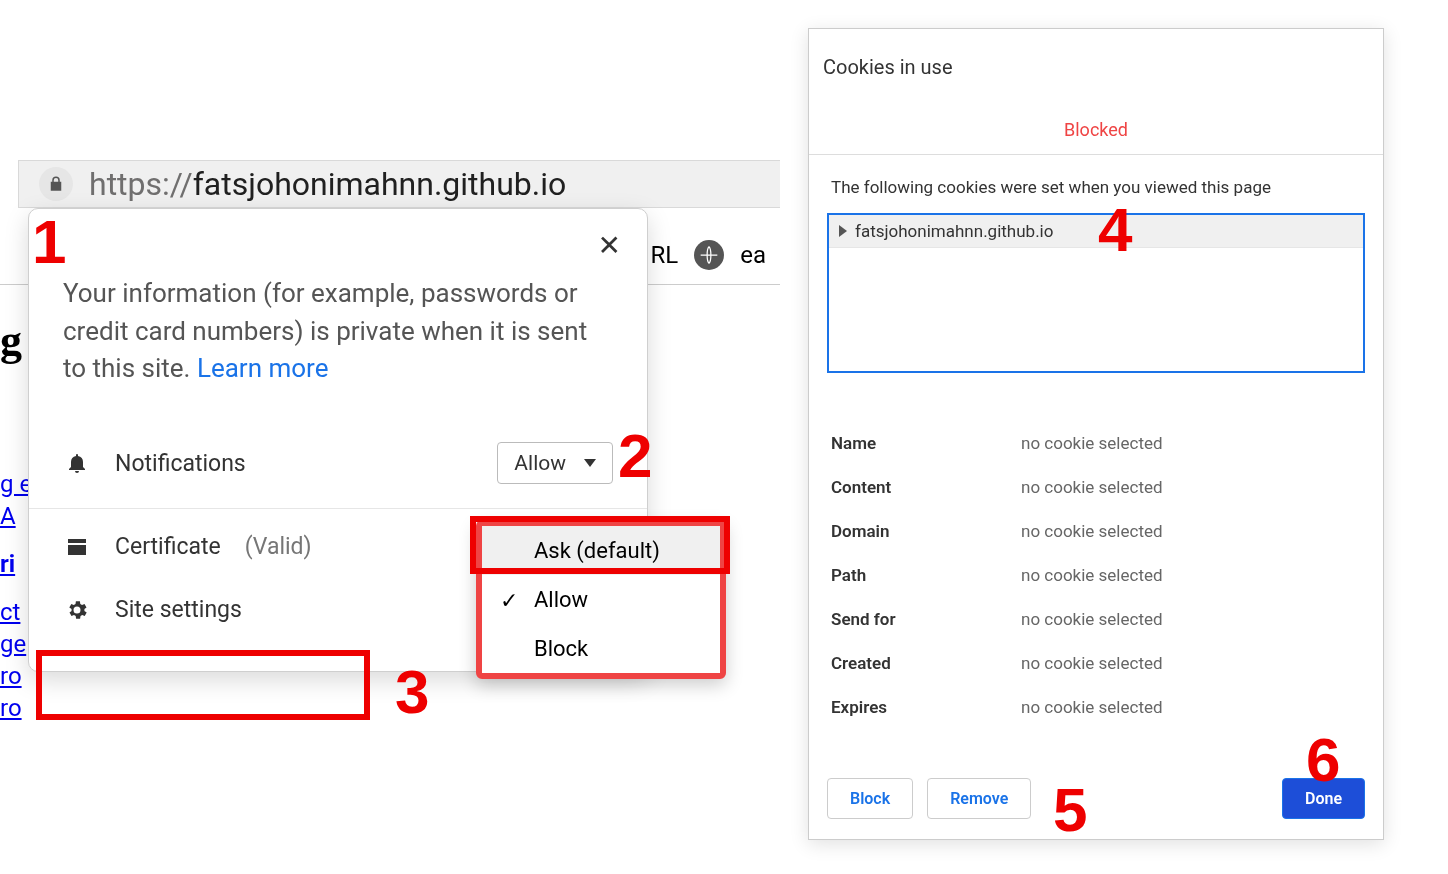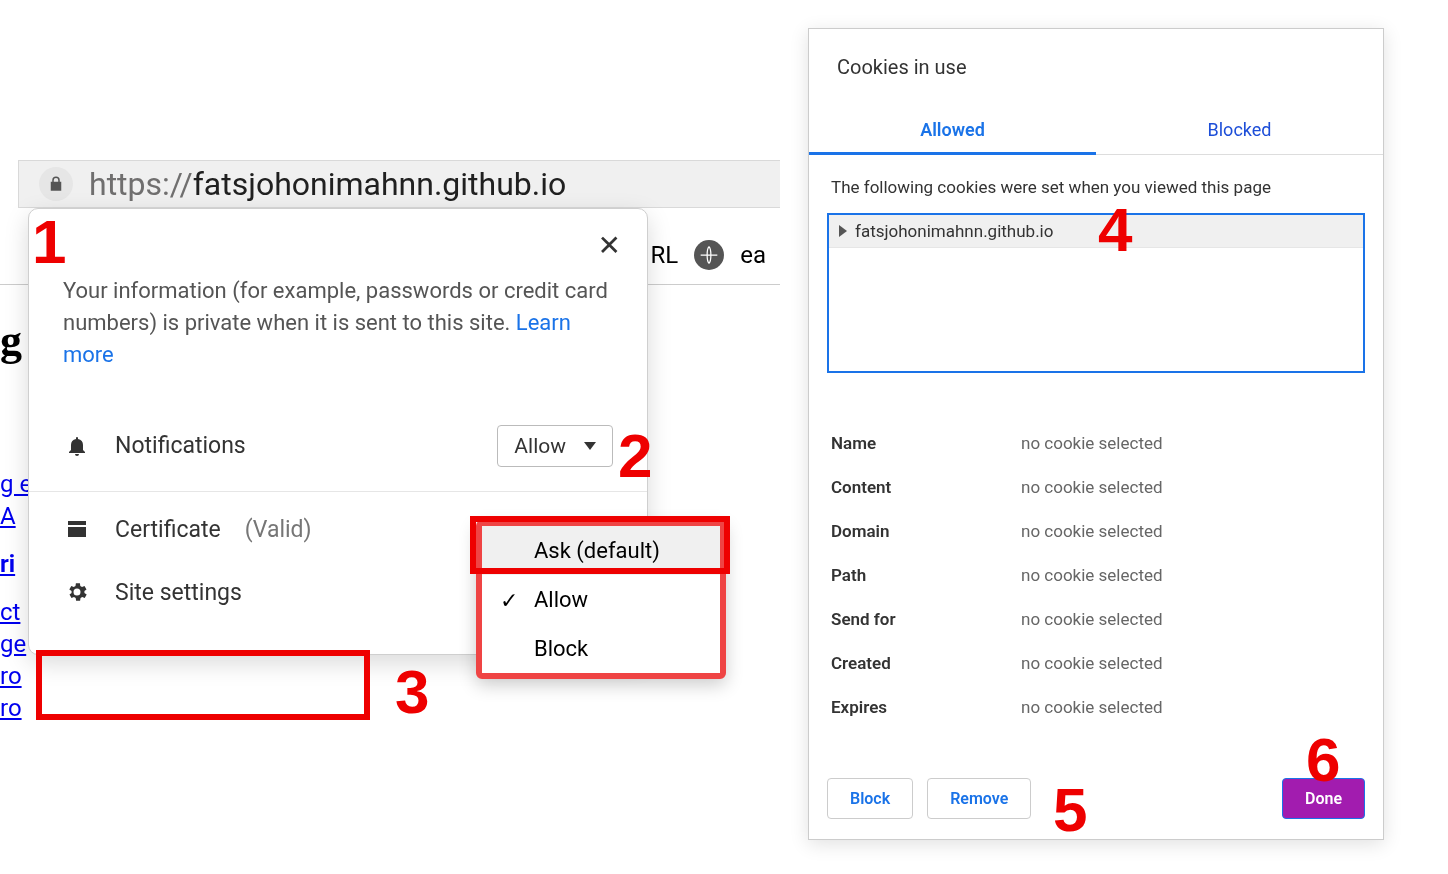--- a/index.html
+++ b/index.html
@@ -15,21 +15,21 @@
   .bg-frag .row { position:absolute; left:0; width:780px; height:57px; display:flex; align-items:center; }
   .bg-frag .row.top { top:15px; height:60px; border-bottom:1px solid #ccc; justify-content:flex-end; padding-right:14px; gap:16px; font-size:24px; }
   .bg-frag .globe { width:30px; height:30px; border-radius:50%; background:#555; display:flex; align-items:center; justify-content:center; color:#fff;}
   .bg-frag .frag-letter { position:absolute; left:0; font-family: Georgia, serif; font-size:44px; font-weight:bold; }
   .bg-frag .link-fragment { position:absolute; left:0; color:#0000ee; text-decoration:underline; font-size:24px; }
 
   .popover { position: absolute; left: 28px; top: 208px; width: 620px; background:#fff; border:1px solid #cfcfcf; border-radius:10px; box-shadow: 0 8px 24px rgba(0,0,0,.15); padding: 36px 0 30px 0; }
   .popover .close { position:absolute; top:20px; right:26px; font-size:28px; color:#333; cursor:pointer; }
   .popover .head { padding: 8px 34px 0 34px; }
   .popover .secure { color:#0b8c34; font-size:26px; }
-  .popover .desc { color:#555; font-size:22px; margin-top:22px; line-height:1.45; }
+  .popover .desc { color:#555; font-size:26px; margin-top:22px; line-height:1.45; }
   .popover .desc a { color:#1a73e8; text-decoration:none; }
 
   .popover .section { display:flex; align-items:center; gap:24px; padding: 18px 34px; font-size:23px; color:#333; }
   .popover .section .icon { width:28px; display:flex; align-items:center; justify-content:center; }
   .popover hr { border:none; border-top:1px solid #e6e6e6; margin: 6px 0; }
   .popover .section .muted { color:#767676; }
 
   .allow-btn { margin-left:auto; border:1px solid #bbb; background:#fff; border-radius:4px; height:42px; padding: 0 16px; display:flex; align-items:center; gap:18px; font-size:21px; cursor:pointer;}
   .allow-btn .caret { width:0;height:0;border-left:6px solid transparent;border-right:6px solid transparent;border-top:8px solid #333;}
 
@@ -37,39 +37,39 @@
   .dropdown .opt { padding: 12px 22px 12px 52px; font-size:22px; position:relative; cursor:pointer;}
   .dropdown .opt.sel { background:#f0f0f0; }
   .dropdown .opt .chk { position:absolute; left:18px; top:50%; transform:translateY(-50%); font-size:22px;}
 
   
   .anno-num { position:absolute; color:#e00; font-weight:800; font-size:62px; z-index:50; font-family: Arial, sans-serif;}
   .anno-box { position:absolute; border:6px solid #e00; z-index:40;}
 
   
   .cookies-dlg { position:absolute; left:808px; top:28px; width:576px; height:812px; background:#fff; border:1px solid #ccc; box-shadow:0 4px 18px rgba(0,0,0,.12); }
-  .cookies-dlg .title { font-size:20px; color:#333; padding:26px 26px 30px 28px; }
+  .cookies-dlg .title { font-size:20px; color:#333; padding:26px 26px 30px 14px; }
   .cookies-dlg .tabs { display:flex; border-bottom:1px solid #ddd; }
-  .cookies-dlg .tab { flex:1; text-align:center; font-size:18px; padding:10px 0 14px 0; color:#1d4ed8; cursor:pointer; position:relative;}
+  .cookies-dlg .tab { flex:1; text-align:center; font-size:18px; padding:10px 0 14px 0; color:#ef4444; cursor:pointer; position:relative;}
   .cookies-dlg .tab.active { color:#1a73e8; font-weight:600;}
   .cookies-dlg .tab.active::after { content:""; position:absolute; left:0; right:0; bottom:-1px; height:3px; background:#1a73e8;}
   .cookies-dlg .body { padding: 22px 18px; }
   .cookies-dlg .hint { font-size:17px; color:#333; margin-bottom:16px; padding:0 4px;}
   .cookie-tree { width:100%; height:160px; border:2px solid #1a73e8; background:#fff;}
   .cookie-tree .row { display:flex; align-items:center; gap:8px; padding:6px 10px; background:#f0f0f0; font-size:17px; color:#333; border-bottom:1px solid #e6e6e6; cursor:pointer;}
   .cookie-tree .tri { width:0;height:0;border-top:6px solid transparent;border-bottom:6px solid transparent;border-left:8px solid #555;}
 
   .details { margin-top:48px; padding:0 4px;}
   .details .drow { display:flex; font-size:17px; padding:12px 0; }
   .details .drow .k { width:190px; color:#333; font-weight:600;}
   .details .drow .v { color:#666; }
 
   .cookies-dlg .footer { position:absolute; left:0; right:0; bottom:0; padding:20px 18px; display:flex; gap:14px; align-items:center;}
   .btn { border:1px solid #ccc; background:#fff; color:#1a73e8; font-weight:600; font-size:16px; padding:10px 22px; border-radius:4px; cursor:pointer;}
-  .btn.primary { background:#a21caf; color:#fff; border-color:#1a73e8; margin-left:auto;}
+  .btn.primary { background:#1d4ed8; color:#fff; border-color:#1a73e8; margin-left:auto;}
 
 </style>
 </head>
 <body>
 
 <div class="addrbar">
   <span class="lock">
     <svg viewBox="0 0 24 24" fill="#555">
         <path d="M17 9V7a5 5 0 0 0-10 0v2H5v12h14V9h-2zm-8-2a3 3 0 1 1 6 0v2H9V7z"></path>
       </svg>
@@ -151,21 +151,20 @@
 
 <span class="anno-num" style="left:32px;  top:206px;">1</span>
 <span class="anno-num" style="left:618px; top:420px;">2</span>
 <div class="anno-box" style="left:470px; top:516px; width:260px; height:58px;"></div>
 <span class="anno-num" style="left:395px; top:656px;">3</span>
 <div class="anno-box" style="left:36px;  top:650px; width:334px; height:70px;"></div>
 
 <div class="cookies-dlg">
   <div class="title">Cookies in use</div>
   <div class="tabs">
-    <div class="tab active">Allowed</div>
     <div class="tab">Blocked</div>
   </div>
   <div class="body">
     <div class="hint">The following cookies were set when you viewed this page</div>
     <div class="cookie-tree">
       <div class="row">
         <span class="tri"></span>
         <span>fatsjohonimahnn.github.io</span>
       </div>
     </div>

